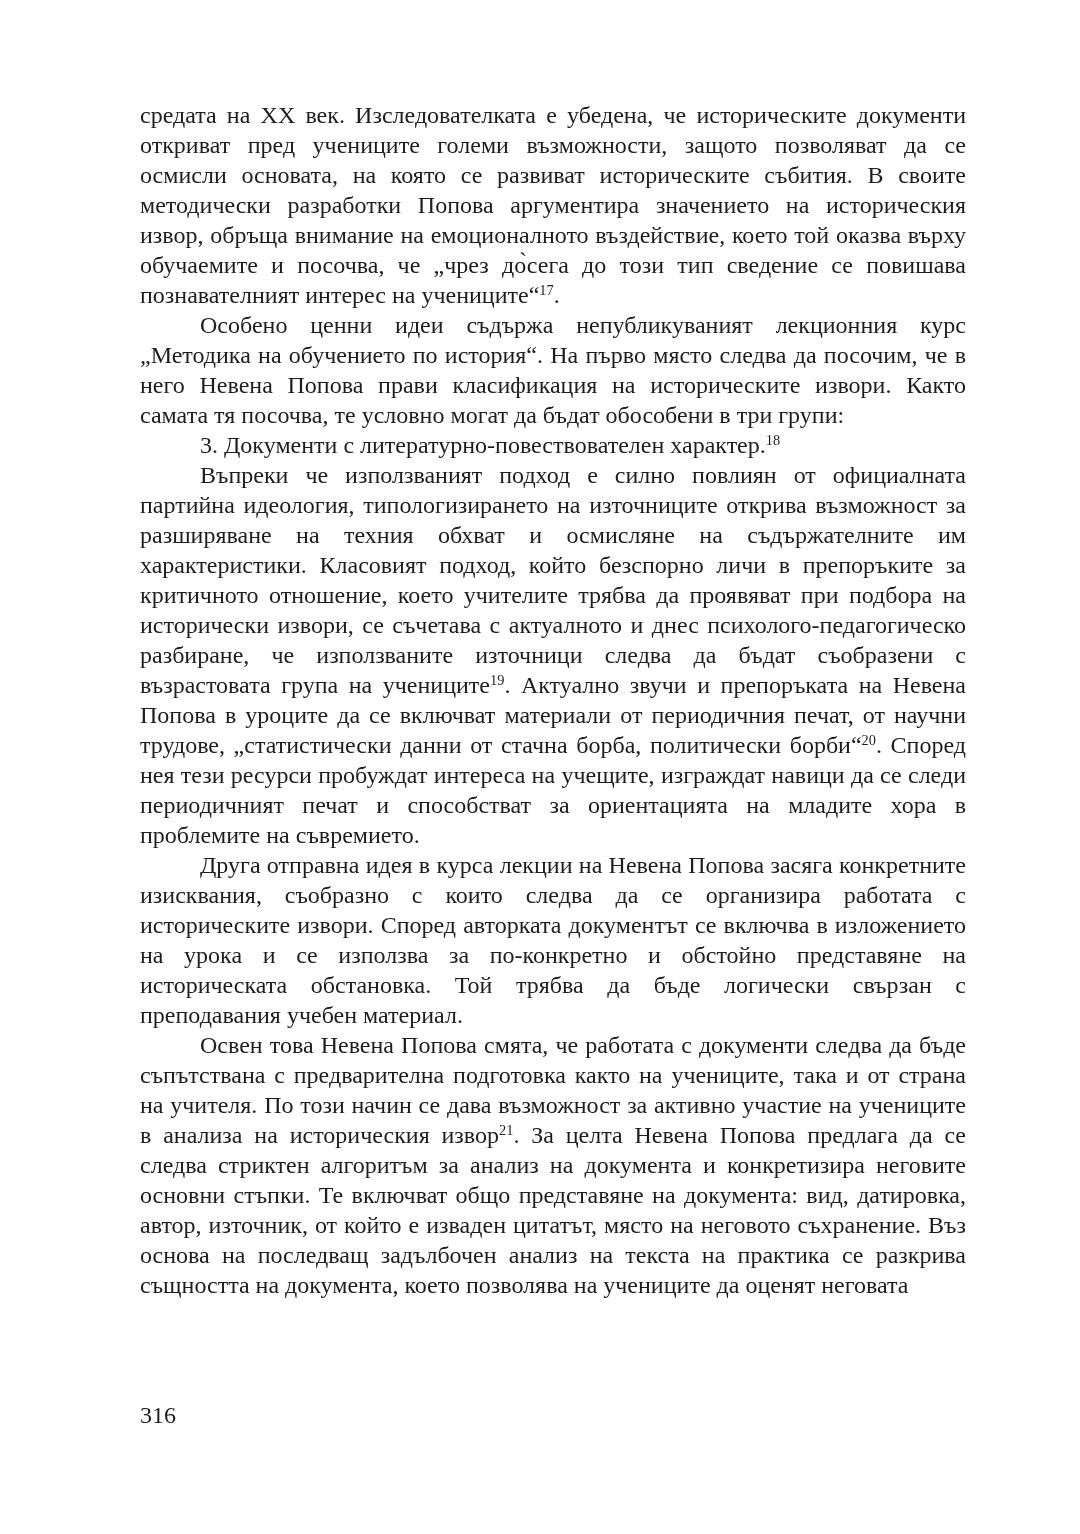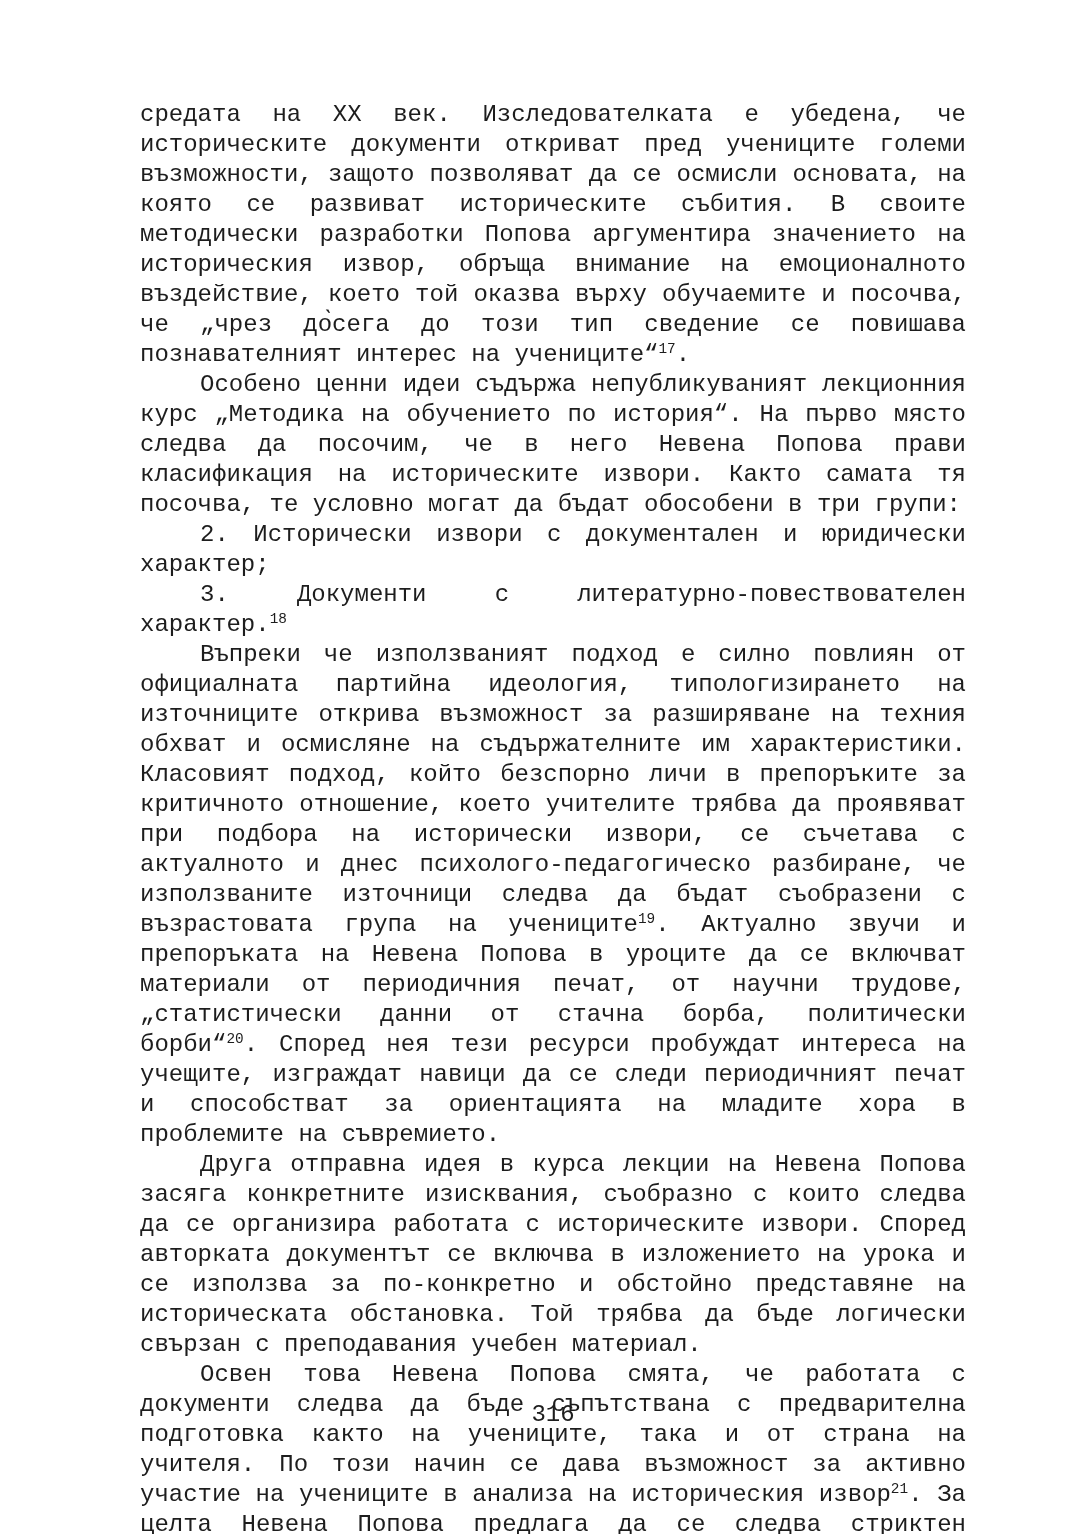--- a/index.html
+++ b/index.html
@@ -8,21 +8,21 @@
     width: 1080px;
     height: 1534px;
     background: #ffffff;
     overflow: hidden;
   }
   .page {
     position: relative;
     width: 1080px;
     height: 1534px;
     background: #ffffff;
-    font-family: Liberation Mono, monospace;
+    font-family: Liberation Serif, serif;
     color: #1d1d1d;
   }
   .page-text {
     position: absolute;
     left: 140px;
     top: 100px;
     width: 826px;
     font-size: 24px;
     line-height: 30px;
     text-align: justify;
@@ -40,32 +40,30 @@
     line-height: 0;
     position: relative;
     top: -0.55em;
     vertical-align: baseline;
   }
   .page-number {
     position: absolute;
     left: 140px;
     top: 1400px;
     width: 826px;
-    text-align: center;
     font-size: 24px;
     line-height: 30px;
   }
 </style>
 </head>
 <body>
 
 <div class="page">
   <div class="page-text">
       <p class="">средата на ХХ век. Изследователката е убедена, че историческите документи откриват пред учениците големи възможности, защото позволяват да се осмисли основата, на която се развиват историческите събития. В своите методически разработки Попова аргументира значението на историческия извор, обръща внимание на емоционалното въздействие, което той оказва върху обучаемите и посочва, че „чрез до̀сега до този тип сведение се повишава познавателният интерес на учениците“<sup class="fnref">17</sup>.</p>
       <p class="indent">Особено ценни идеи съдържа непубликуваният лекционния курс „Методика на обучението по история“. На първо място следва да посочим, че в него Невена Попова прави класификация на историческите извори. Както самата тя посочва, те условно могат да бъдат обособени в три групи:</p>
-      <p class="indent">2. Исторически извори с документален и юридически характер;</p>
       <p class="indent">3. Документи с литературно-повествователен характер.<sup class="fnref">18</sup></p>
       <p class="indent">Въпреки че използваният подход е силно повлиян от официалната партийна идеология, типологизирането на източниците открива възможност за разширяване на техния обхват и осмисляне на съдържателните им характеристики. Класовият подход, който безспорно личи в препоръките за критичното отношение, което учителите трябва да проявяват при подбора на исторически извори, се съчетава с актуалното и днес психолого-педагогическо разбиране, че използваните източници следва да бъдат съобразени с възрастовата група на учениците<sup class="fnref">19</sup>. Актуално звучи и препоръката на Невена Попова в уроците да се включват материали от периодичния печат, от научни трудове, „статистически данни от стачна борба, политически борби“<sup class="fnref">20</sup>. Според нея тези ресурси пробуждат интереса на учещите, изграждат навици да се следи периодичният печат и способстват за ориентацията на младите хора в проблемите на съвремието.</p>
       <p class="indent">Друга отправна идея в курса лекции на Невена Попова засяга конкретните изисквания, съобразно с които следва да се организира работата с историческите извори. Според авторката документът се включва в изложението на урока и се използва за по-конкретно и обстойно представяне на историческата обстановка. Той трябва да бъде логически свързан с преподавания учебен материал.</p>
       <p class="indent">Освен това Невена Попова смята, че работата с документи следва да бъде съпътствана с предварителна подготовка както на учениците, така и от страна на учителя. По този начин се дава възможност за активно участие на учениците в анализа на историческия извор<sup class="fnref">21</sup>. За целта Невена Попова предлага да се следва стриктен алгоритъм за анализ на документа и конкретизира неговите основни стъпки. Те включват общо представяне на документа: вид, датировка, автор, източник, от който е изваден цитатът, място на неговото съхранение. Въз основа на последващ задълбочен анализ на текста на практика се разкрива същността на документа, което позволява на учениците да оценят неговата</p>
     </div>
   <div class="page-number">316</div>
 </div>
 
 </body></html>

